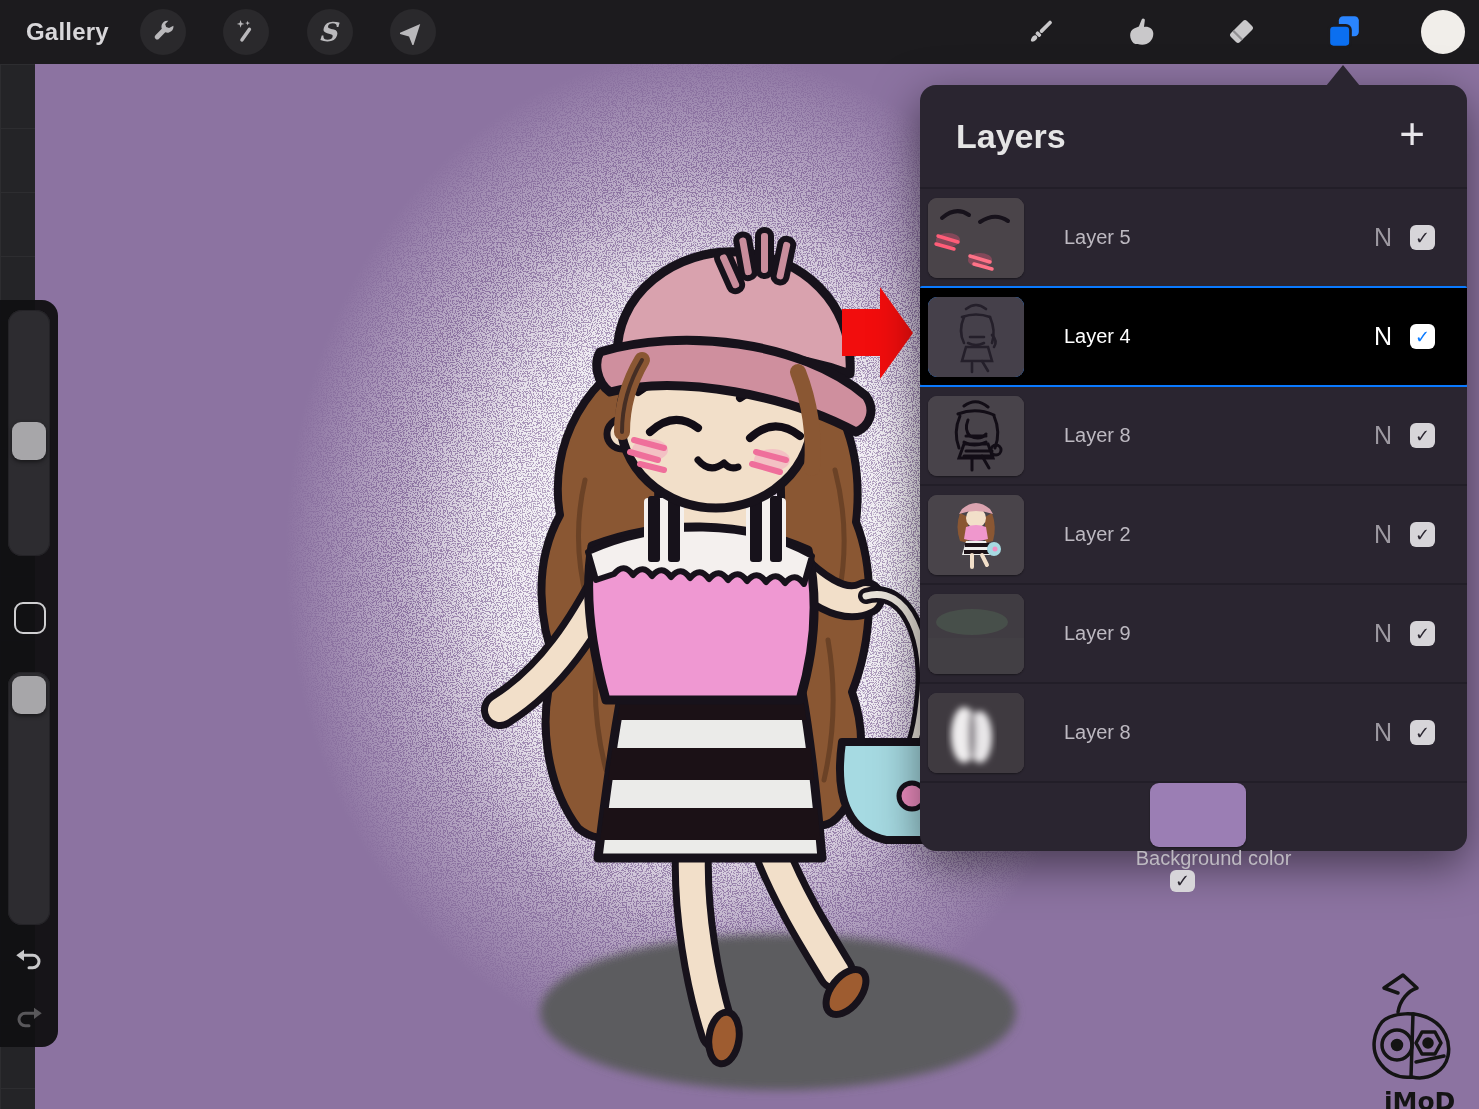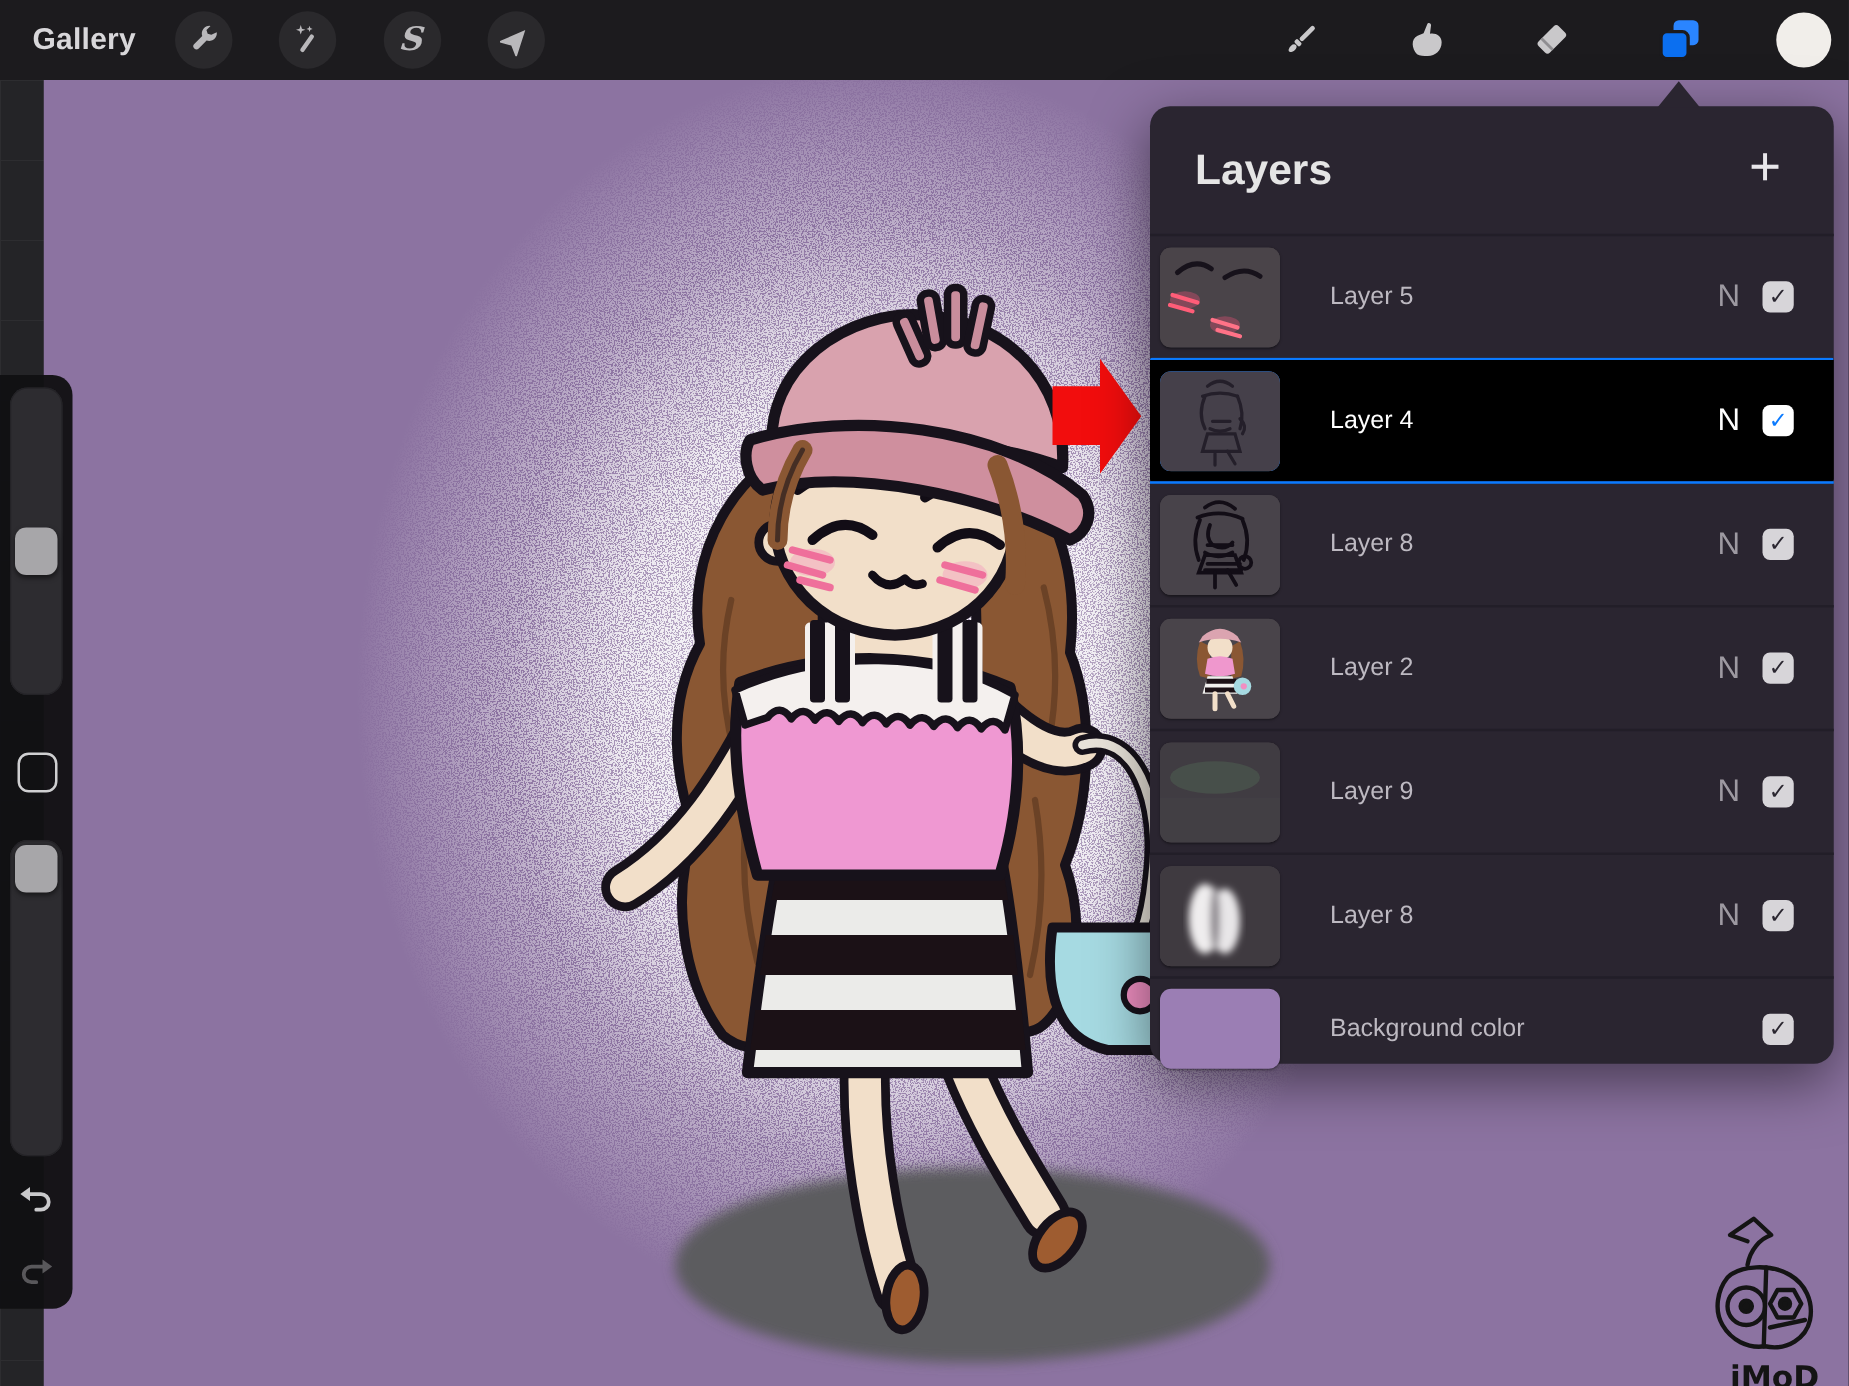--- a/index.html
+++ b/index.html
@@ -39,21 +39,21 @@
   
   .layers-panel{position:absolute;left:920px;top:85px;width:547px;height:766px;background:#2a2530;
       border-radius:16px;z-index:40;box-shadow:0 14px 46px rgba(0,0,0,.5);}
   .layers-panel::before{content:"";position:absolute;left:406px;top:-20px;width:0;height:0;
       border-left:17px solid transparent;border-right:17px solid transparent;border-bottom:21px solid #2a2530;}
   .panel-header{position:relative;height:102px;display:flex;align-items:center;}
   .panel-title{margin-left:36px;color:#e5e5e5;font-size:34px;font-weight:700;}
   .add-btn{position:absolute;right:32px;top:26px;width:46px;height:46px;color:#e8e6ea;font-size:44px;
       font-weight:200;display:flex;align-items:center;justify-content:center;line-height:1;}
   .layer-row{position:relative;height:97px;display:flex;align-items:center;border-top:2px solid #221e28;}
-  .layer-row.bg-row{height:80px;}
+  .layer-row.bg-row{height:80px;flex-direction:column;}
   .layer-row.selected{background:#000000;border-top-color:#0a7aff;border-radius:2px;}
   .layer-row.selected + .layer-row{border-top-color:#0a7aff;}
   .thumb{margin-left:8px;width:96px;height:80px;border-radius:9px;overflow:hidden;background:#49444a;flex:0 0 auto;
       box-shadow:0 1px 2px rgba(0,0,0,.4);}
   .bg-row .thumb{height:64px;}
   .layer-name{margin-left:40px;flex:1;color:#bdb9c1;font-size:20px;}
   .selected .layer-name{color:#fff;}
   .blend-badge{width:34px;color:#9d99a1;font-size:25px;text-align:center;}
   .selected .blend-badge{color:#fff;}
   .checkbox{margin:0 32px 0 10px;width:25px;height:25px;border-radius:6px;background:#d7d5d9;

